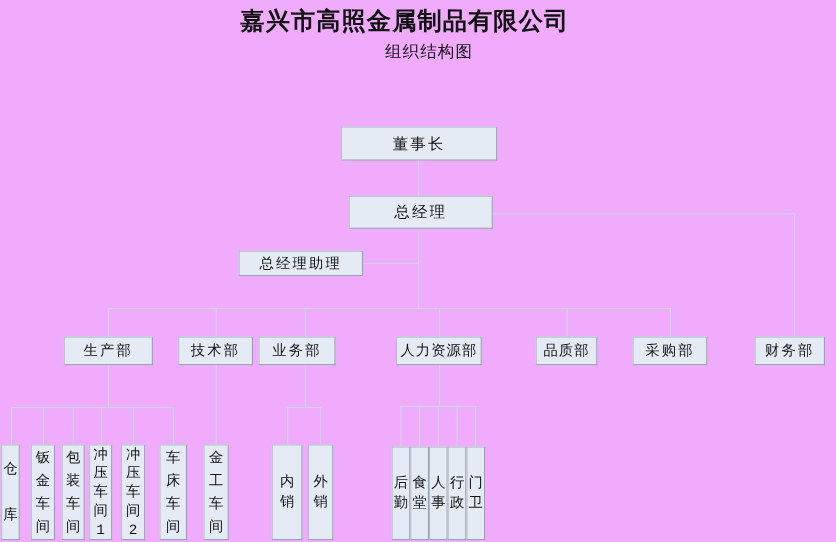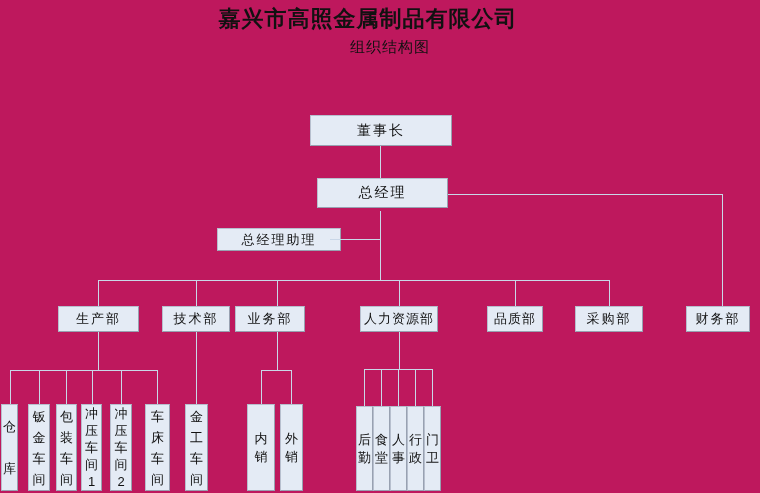--- a/index.html
+++ b/index.html
@@ -1,39 +1,39 @@
 <!DOCTYPE html>
 <html style="--box_fill: #e4ebf5; --box_border: #a2abba; --line: #c9d7e8;"><head>
 <meta charset="utf-8">
 <style>
   html,body{margin:0;padding:0;background:#fff;}
   .canvas{
-    position:relative;width:760px;height:493px;background:#be185d;overflow:hidden;
-    font-family:Liberation Sans, sans-serif;color:#111;
+    position:relative;width:760px;height:493px;background:#f0abfc;overflow:hidden;
+    font-family:Liberation Mono, monospace;color:#111;
   }
   .title{
     position:absolute;left:0;top:4px;width:736px;text-align:center;
     font-size:22px;font-weight:bold;letter-spacing:1px;
   }
   .subtitle{
     position:absolute;left:0;top:38px;width:736px;text-align:center;
     font-size:15px;letter-spacing:1px;margin-left:22px;
   }
   .box{
     position:absolute;box-sizing:border-box;
     background:var(--box_fill,#e4ebf5);
     border:1px solid #b7bfce;
     border-right-color:#98a1b1;border-bottom-color:#98a1b1;
     display:flex;align-items:center;justify-content:center;
     font-size:13px;letter-spacing:2px;
   }
   
   .b-chairman{left:310px;top:115px;width:142px;height:31px;font-size:14px;}
   .b-gm{left:317px;top:178px;width:131px;height:30px;font-size:14px;}
-  .b-gma{left:217px;top:228px;width:124px;height:23px;font-size:13px;}
+  .b-gma{left:217px;top:228px;width:113px;height:23px;font-size:13px;}
   .b-d1{left:58px; top:306px;width:81px;height:26px;}
   .b-d2{left:162px;top:306px;width:68px;height:26px;}
   .b-d3{left:235px;top:306px;width:70px;height:26px;}
   .b-d4{left:360px;top:306px;width:78px;height:26px;letter-spacing:1px;}
   .b-d5{left:487px;top:306px;width:56px;height:26px;letter-spacing:1px;}
   .b-d6{left:575px;top:306px;width:68px;height:26px;}
   .b-d7{left:686px;top:306px;width:64px;height:26px;}
   
   .unit{letter-spacing:0;}
   .unit .vt{display:block;width:1em;text-align:center;word-break:break-all;font-size:13px;}

